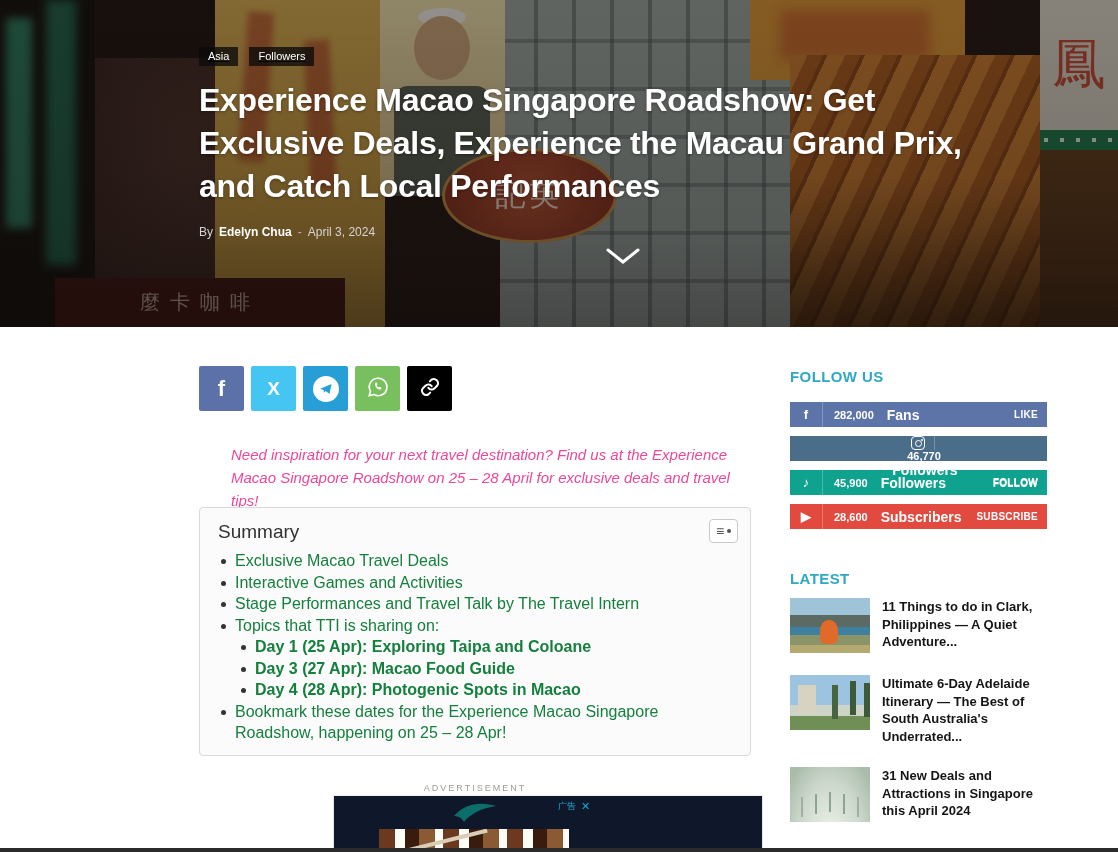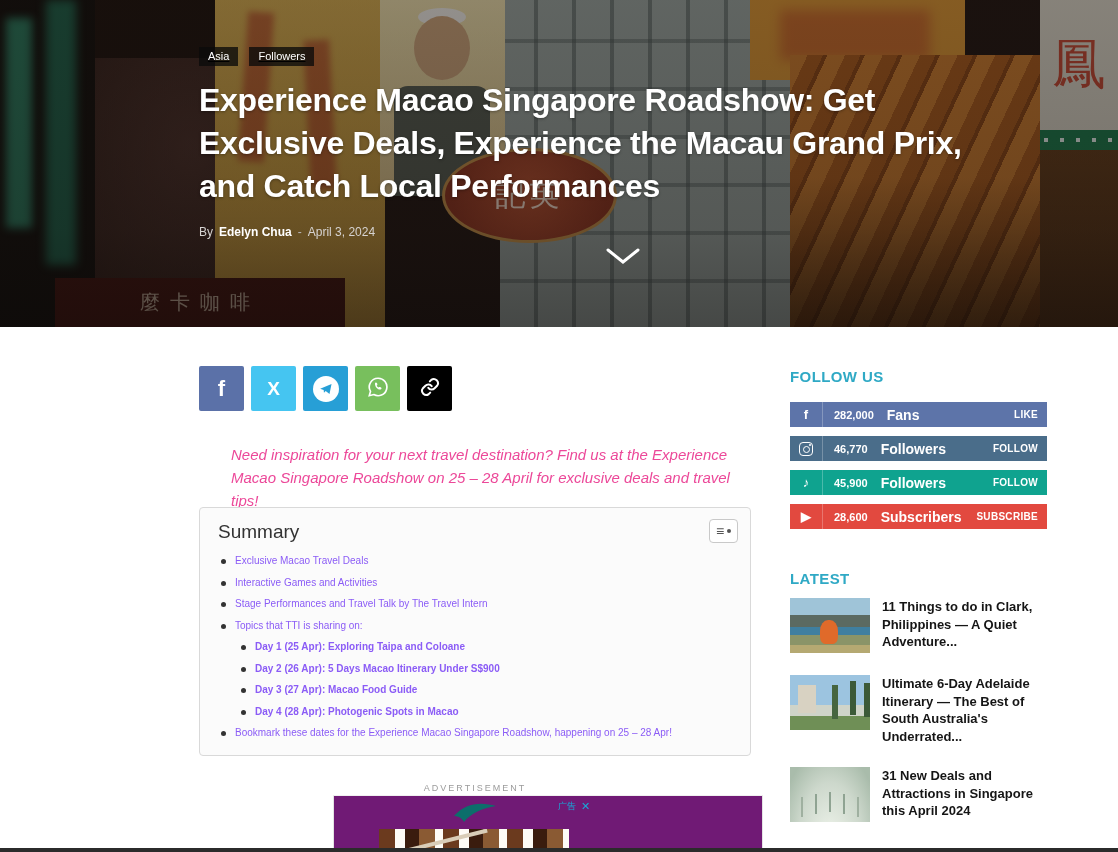--- a/index.html
+++ b/index.html
@@ -71,28 +71,28 @@
   .intro { position:absolute; left:199px; top:443px; width:520px; font-style:italic; font-size:15px;
     color:#ec4899; line-height:23px;margin-left:32px; }
   .summary-box { position:absolute; left:199px; top:507px; width:552px; height:249px;
     background:#fbfbfb; border:1px solid #d9d9d9; border-radius:4px; padding:13px 18px; }
   .summary-title { font-size:19px; color:#333; }
   .toc-toggle { position:absolute; right:12px; top:11px; width:29px; height:24px; background:#fff;
     border:1px solid #c9c9c9; border-radius:4px; cursor:pointer; display:flex; align-items:center; justify-content:center; gap:3px; }
   .toc-toggle .lines { font-size:14px; color:#555; line-height:1; }
   .toc-toggle .dot { width:4px; height:4px; border-radius:50%; background:#555; }
   .sum-list { margin-top:7px; }
-  .sum-item { position:relative; padding-left:17px; font-size:10px; color:#8b5cf6; line-height:21.5px; }
+  .sum-item { position:relative; padding-left:17px; font-size:16px; color:#15803d; line-height:21.5px; }
   .sum-item::before { content:""; position:absolute; left:3px; top:9px; width:5px; height:5px; border-radius:50%; background:#333; }
   .sum-sub { margin-left:20px;font-weight:bold; }
 
   
   .ad-label { position:absolute; left:199px; top:783px; width:552px; text-align:center;
     font-size:9px; letter-spacing:2px; color:#9b9b9b; }
-  .ad-box { position:absolute; left:333px; top:795px; width:430px; height:57px; background:#701a75;
+  .ad-box { position:absolute; left:333px; top:795px; width:430px; height:57px; background:#0f172a;
     border-left:1px solid #e4e4e4; border-right:1px solid #e4e4e4; border-top:1px solid #f0f0f0; }
   .ad-swoosh { position:absolute; left:118px; top:4px; }
   .ad-badge { position:absolute; left:224px; top:4px; display:flex; align-items:center; gap:5px;
     color:#18a8d8; font-size:9px; cursor:pointer; }
   .ad-badge .x { font-size:11px; }
   .ad-photo { position:absolute; left:45px; top:33px; width:190px; height:24px;
     background:repeating-linear-gradient(90deg, #6b3a1e 0 16px, #fdfbf6 16px 26px, #3a1c0e 26px 40px, #8a5a33 40px 56px, #fdfbf6 56px 64px);
     overflow:hidden; }
   .ad-photo .streak { position:absolute; left:-10px; top:14px; width:120px; height:4px; background:#d9cdb8; transform:rotate(-14deg); }
 
@@ -233,21 +233,20 @@
       <span class="lines">≡</span>
         <span class="dot"></span>
     </div>
     <div class="sum-list">
       <div class="sum-item">Exclusive Macao Travel Deals</div>
       <div class="sum-item">Interactive Games and Activities</div>
       <div class="sum-item">Stage Performances and Travel Talk by The Travel Intern</div>
       <div class="sum-item">Topics that TTI is sharing on:</div>
       <div class="sum-sub">
         <div class="sum-item">Day 1 (25 Apr): Exploring Taipa and Coloane</div>
-        <div class="sum-item">Day 2 (26 Apr): 5 Days Macao Itinerary Under S$900</div>
         <div class="sum-item">Day 3 (27 Apr): Macao Food Guide</div>
         <div class="sum-item">Day 4 (28 Apr): Photogenic Spots in Macao</div>
       </div>
       <div class="sum-item">Bookmark these dates for the Experience Macao Singapore Roadshow, happening on 25 – 28 Apr!</div>
     </div>
   </div>
 
   <div class="ad-label">ADVERTISEMENT</div>
   <div class="ad-box">
     <div class="ad-swoosh">
@@ -269,21 +268,21 @@
   <div class="sidebar">
     <div class="side-heading">FOLLOW US</div>
 
     <div class="follow-rows">
       <div class="frow" style="background-color: rgb(93, 116, 169);">
         <span class="ficon">f</span>
         <span class="fcount">282,000</span>
         <span class="flabel">Fans</span>
         <span class="faction">LIKE</span>
       </div>
-      <div class="frow" style="background-color: rgb(74, 109, 138);">
+      <div class="frow" style="background-color: rgb(74, 109, 138); flex-direction: column;">
         <span class="ficon">
             <span class="ig-icon"></span>
           </span>
         <span class="fcount">46,770</span>
         <span class="flabel">Followers</span>
         <span class="faction">FOLLOW</span>
       </div>
       <div class="frow" style="background-color: rgb(15, 163, 143);">
         <span class="ficon">♪</span>
         <span class="fcount">45,900</span>

